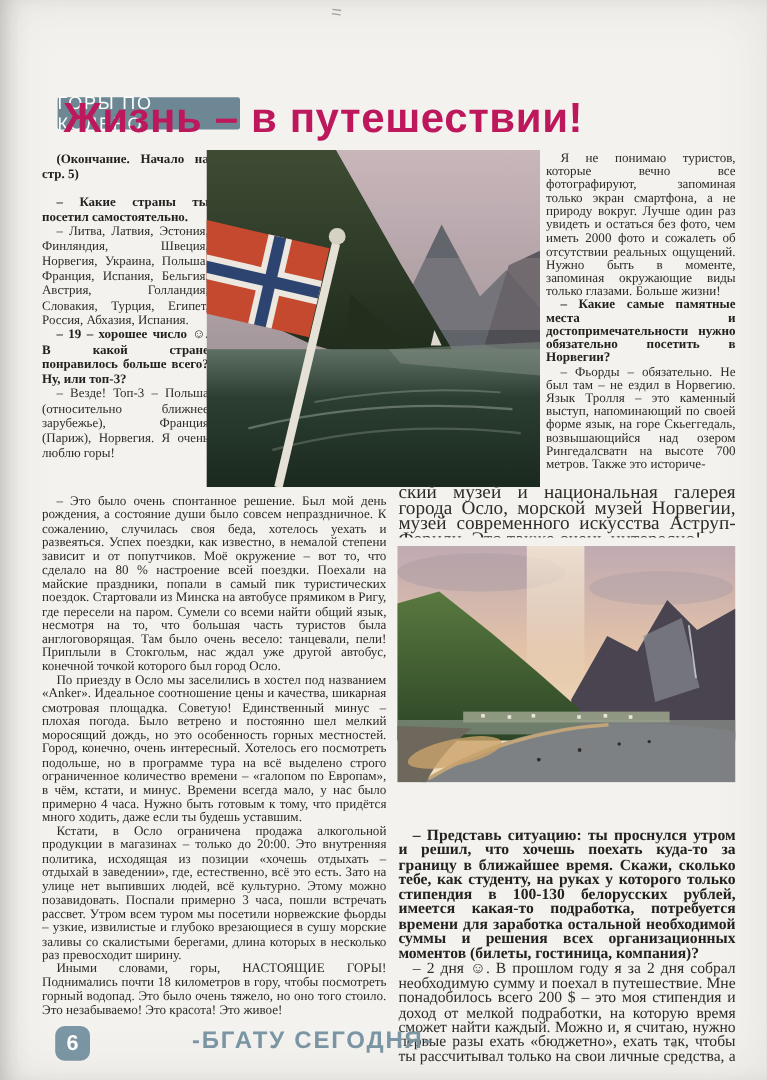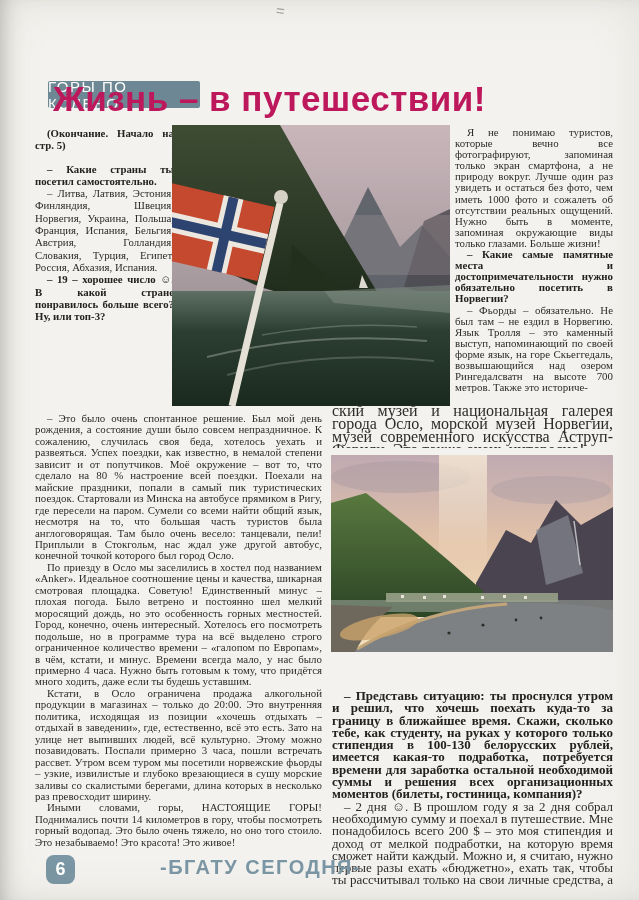--- a/index.html
+++ b/index.html
@@ -66,20 +66,21 @@
 
   <div class="kicker">ГОРЫ ПО КОЛЕНО</div>
 
   <h1 class="headline">Жизнь – в путешествии!</h1>
 
   <div class="textcol col1">
     <p class="bold">(Окончание. Начало на стр. 5)</p>
     <p class="bold gap">– Какие страны ты посетил самостоятельно.</p>
     <p>– Литва, Латвия, Эстония, Финляндия, Швеция, Норвегия, Украина, Польша, Франция, Испания, Бельгия, Австрия, Голландия, Словакия, Турция, Египет, Россия, Абхазия, Испания.</p>
     <p class="bold">– 19 – хорошее число ☺. В какой стране понравилось больше всего? Ну, или топ-3?</p>
+    <p>– Везде! Топ-3 – Польша (относительно ближнее зарубежье), Франция (Париж), Норвегия. Я очень люблю горы!</p>
   </div>
 
   <div class="photo photo1">
     <svg width="278" height="281" viewBox="0 0 278 281">
       <defs>
         <linearGradient id="sky1" x1="0" y1="0" x2="0" y2="1">
           <stop offset="0" stop-color="#c9b6bb"></stop>
             <stop offset=".55" stop-color="#a79a9e"></stop>
             <stop offset="1" stop-color="#8d8287"></stop>
         </linearGradient>
@@ -111,21 +112,21 @@
         <rect x="-52" y="2" width="20" height="76" fill="#ece8e0"></rect>
         <rect x="-118" y="35" width="118" height="10" fill="#2e4470"></rect>
         <rect x="-47" y="2" width="10" height="76" fill="#2e4470"></rect>
       </g>
       <line x1="108" y1="78" x2="60" y2="281" stroke="#e6e1d6" stroke-width="7"></line>
       <circle cx="109" cy="72" r="7" fill="#d6d1c5"></circle>
     </svg>
   </div>
 
   <div class="textcol col3">
-    <p>Я не понимаю туристов, которые вечно все фотографируют, запоминая только экран смартфона, а не природу вокруг. Лучше один раз увидеть и остаться без фото, чем иметь 1000 фото и сожалеть об отсутствии реальных ощущений. Нужно быть в моменте, запоминая окружающие виды только глазами. Больше жизни!</p>
+    <p>Я не понимаю туристов, которые вечно все фотографируют, запоминая только экран смартфона, а не природу вокруг. Лучше один раз увидеть и остаться без фото, чем иметь 2000 фото и сожалеть об отсутствии реальных ощущений. Нужно быть в моменте, запоминая окружающие виды только глазами. Больше жизни!</p>
     <p class="bold">– Какие самые памятные места и достопримечательности нужно обязательно посетить в Норвегии?</p>
     <p>– Фьорды – обязательно. Не был там – не ездил в Норвегию. Язык Тролля – это каменный выступ, напоминающий по своей форме язык, на горе Скьеггедаль, возвышающийся над озером Рингедалсватн на высоте 700 метров. Также это историче-</p>
   </div>
 
   <div class="textcol rwide">
     <p>ский музей и национальная галерея города Осло, морской музей Норвегии, музей современного искусства Аструп-Фернли. Это также очень интересно!</p>
   </div>
 
   <div class="photo photo2">
     <svg width="282" height="197" viewBox="0 0 282 197">
@@ -172,21 +173,21 @@
         <circle cx="185" cy="165" r="1.4"></circle>
           <circle cx="210" cy="163" r="1.4"></circle>
       </g>
     </svg>
   </div>
 
   <div class="textcol lwide">
     <p>– Это было очень спонтанное решение. Был мой день рождения, а состояние души было совсем непраздничное. К сожалению, случилась своя беда, хотелось уехать и развеяться. Успех поездки, как известно, в немалой степени зависит и от попутчиков. Моё окружение – вот то, что сделало на 80 % настроение всей поездки. Поехали на майские праздники, попали в самый пик туристических поездок. Стартовали из Минска на автобусе прямиком в Ригу, где пересели на паром. Сумели со всеми найти общий язык, несмотря на то, что большая часть туристов была англоговорящая. Там было очень весело: танцевали, пели! Приплыли в Стокгольм, нас ждал уже другой автобус, конечной точкой которого был город Осло.</p>
     <p>По приезду в Осло мы заселились в хостел под названием «Anker». Идеальное соотношение цены и качества, шикарная смотровая площадка. Советую! Единственный минус – плохая погода. Было ветрено и постоянно шел мелкий моросящий дождь, но это особенность горных местностей. Город, конечно, очень интересный. Хотелось его посмотреть подольше, но в программе тура на всё выделено строго ограниченное количество времени – «галопом по Европам», в чём, кстати, и минус. Времени всегда мало, у нас было примерно 4 часа. Нужно быть готовым к тому, что придётся много ходить, даже если ты будешь уставшим.</p>
     <p>Кстати, в Осло ограничена продажа алкогольной продукции в магазинах – только до 20:00. Это внутренняя политика, исходящая из позиции «хочешь отдыхать – отдыхай в заведении», где, естественно, всё это есть. Зато на улице нет выпивших людей, всё культурно. Этому можно позавидовать. Поспали примерно 3 часа, пошли встречать рассвет. Утром всем туром мы посетили норвежские фьорды – узкие, извилистые и глубоко врезающиеся в сушу морские заливы со скалистыми берегами, длина которых в несколько раз превосходит ширину.</p>
-    <p>Иными словами, горы, НАСТОЯЩИЕ ГОРЫ! Поднимались почти 14 километров в гору, чтобы посмотреть горный водопад. Это было очень тяжело, но оно того стоило. Это незабываемо! Это красота! Это живое!</p>
+    <p>Иными словами, горы, НАСТОЯЩИЕ ГОРЫ! Поднимались почти 18 километров в гору, чтобы посмотреть горный водопад. Это было очень тяжело, но оно того стоило. Это незабываемо! Это красота! Это живое!</p>
   </div>
 
   <div class="textcol rbot">
     <p class="bold">– Представь ситуацию: ты проснулся утром и решил, что хочешь поехать куда-то за границу в ближайшее время. Скажи, сколько тебе, как студенту, на руках у которого только стипендия в 100-130 белорусских рублей, имеется какая-то подработка, потребуется времени для заработка остальной необходимой суммы и решения всех организационных моментов (билеты, гостиница, компания)?</p>
     <p>– 2 дня ☺. В прошлом году я за 2 дня собрал необходимую сумму и поехал в путешествие. Мне понадобилось всего 200 $ – это моя стипендия и доход от мелкой подработки, на которую время сможет найти каждый. Можно и, я считаю, нужно первые разы ехать «бюджетно», ехать так, чтобы ты рассчитывал только на свои личные средства, а не родительские дотации.</p>
     <p class="bold">– Каким должен быть бюджет и условия хорошего студенческого путешествия?</p>
   </div>
 
   <div class="footer-badge">6</div>
   <div class="footer-name">-БГАТУ СЕГОДНЯ-</div>

